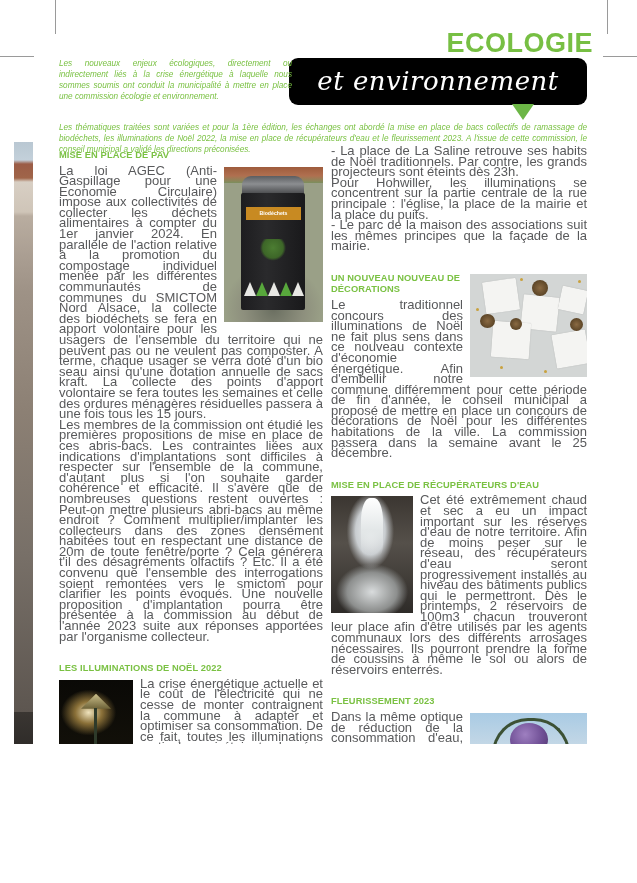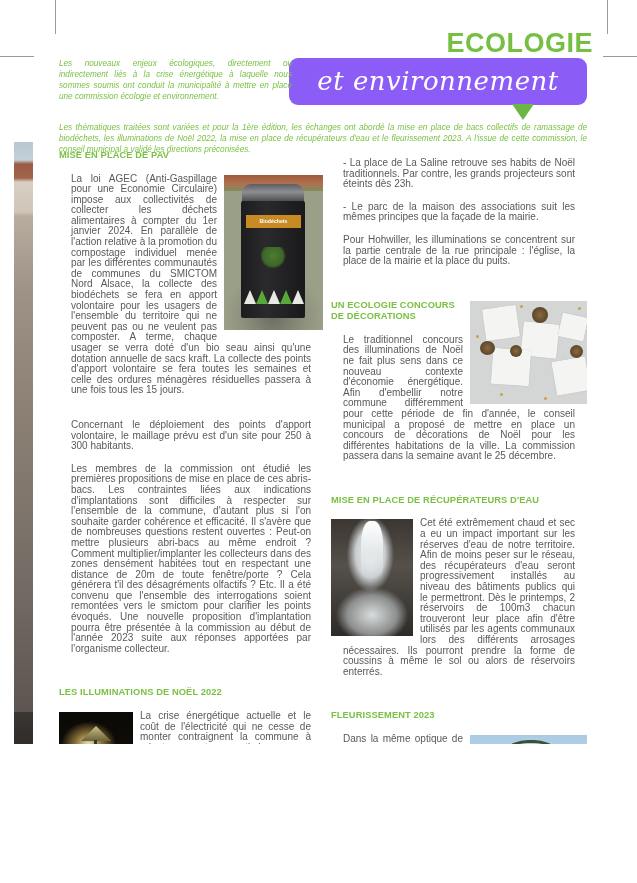--- a/index.html
+++ b/index.html
@@ -63,21 +63,21 @@
     color: #77bf43;
     line-height: 1;
     font-family: "Liberation Sans", sans-serif;
   }
   .bubble {
     position: absolute;
     left: 289px;
     top: 58px;
     width: 298px;
     height: 47px;
-    background: #8b5cf6;
+    background: #000000;
     border-radius: 9px;
   }
   .bubble-text {
     position: absolute;
     left: 0; top: 0;
     width: 100%; height: 100%;
     display: flex;
     align-items: center;
     justify-content: center;
     color: #ffffff;
@@ -117,23 +117,23 @@
 
   h2.sec {
     color: #7ac143;
     font-size: 9.3px;
     font-weight: bold;
     line-height: 11.5px;
     margin: 4px 0 4px 0;
     letter-spacing: 0.1px;
   }
   p.body {
-    margin: 12px;
+    margin: 0;
     color: #58595b;
-    font-size: 10px;
+    font-size: 13px;
     line-height: 10.6px;
     text-align: justify;
     font-family: "Liberation Sans", sans-serif;
   }
   p.body + p.body { margin-top: 0; }
   .spacer-md { height: 17px; }
 
   
   .ph { background: #b9b9b9; background-size: cover; }
   .ph-right { float: right; margin: 1px 0 3px 7px; }
@@ -359,21 +359,20 @@
           <i class="w" style="left:0px;"></i>
           <i style="left:12px;"></i>
           <i class="w" style="left:24px;"></i>
           <i style="left:36px;"></i>
           <i class="w" style="left:48px;"></i>
         </div>
       </div>
       <p class="body">La loi AGEC (Anti-Gaspillage pour une Economie Circulaire) impose aux collectivités de collecter les déchets alimentaires à compter du 1er janvier 2024. En parallèle de l'action relative à la promotion du compostage individuel menée par les différentes communautés de communes du SMICTOM Nord Alsace, la collecte des biodéchets se fera en apport volontaire pour les usagers de l'ensemble du territoire qui ne peuvent pas ou ne veulent pas composter. A terme, chaque usager se verra doté d'un bio seau ainsi qu'une dotation annuelle de sacs kraft. La collecte des points d'apport volontaire se fera toutes les semaines et celle des ordures ménagères résiduelles passera à une fois tous les 15 jours.</p>
     </div>
 
-    <p class="body">Concernant le déploiement des points d'apport volontaire, le maillage prévu est d'un site pour 250 à 300 habitants.</p>
     <p class="body">Les membres de la commission ont étudié les premières propositions de mise en place de ces abris-bacs. Les contraintes liées aux indications d'implantations sont difficiles à respecter sur l'ensemble de la commune, d'autant plus si l'on souhaite garder cohérence et efficacité. Il s'avère que de nombreuses questions restent ouvertes : Peut-on mettre plusieurs abri-bacs au même endroit ? Comment multiplier/implanter les collecteurs dans des zones densément habitées tout en respectant une distance de 20m de toute fenêtre/porte ? Cela générera t'il des désagréments olfactifs ? Etc. Il a été convenu que l'ensemble des interrogations soient remontées vers le smictom pour clarifier les points évoqués. Une nouvelle proposition d'implantation pourra être présentée à la commission au début de l'année 2023 suite aux réponses apportées par l'organisme collecteur.</p>
 
     <div class="spacer-md"></div>
 
     <h2 class="sec">LES ILLUMINATIONS DE NOËL 2022</h2>
 
     <div class="clearfix">
       <div class="ph ph-left photo-night">
         <div class="lamp"></div>
         <div class="pole"></div>
@@ -382,43 +381,43 @@
       </div>
       <p class="body">La crise énergétique actuelle et le coût de l'électricité qui ne cesse de monter contraignent la commune à adapter et optimiser sa consommation. De ce fait, toutes les illuminations verticales qui étaient adossées aux lampadaires de l'éclairage public ne sont  pas installées. Elles sont remplacées par des cadeaux et branches de bouleaux qui ornent désormais les mâts.</p>
       <p class="body">Les illuminations sont concentrées en 4 points principaux à Soultz-sous-Forêts :</p>
     </div>
 
   </div>
 
   <div class="col col-right">
 
     <p class="body">- La place de La Saline retrouve ses habits de Noël traditionnels. Par contre, les grands projecteurs sont éteints dès 23h.</p>
+    <p class="body">Pour Hohwiller, les illuminations se concentrent sur la partie centrale de la rue principale : l'église, la place de la mairie et la place du puits.</p>
     <p class="body">- Le parc de la maison des associations suit les mêmes principes que la façade de la mairie.</p>
-    <p class="body">Pour Hohwiller, les illuminations se concentrent sur la partie centrale de la rue principale : l'église, la place de la mairie et la place du puits.</p>
 
     <div class="spacer-md"></div>
 
     <div class="clearfix">
       <div class="ph ph-right photo-gifts">
         <div class="g" style="left:14px;  top:6px;  width:34px; height:32px; transform:rotate(-8deg);"></div>
         <div class="g" style="left:52px;  top:22px; width:36px; height:34px; transform:rotate(6deg);"></div>
         <div class="g" style="left:22px;  top:48px; width:38px; height:36px; transform:rotate(4deg);"></div>
         <div class="g" style="left:84px;  top:58px; width:34px; height:34px; transform:rotate(-10deg);"></div>
         <div class="g" style="left:90px;  top:14px; width:26px; height:24px; transform:rotate(12deg);"></div>
         <div class="cone" style="left:62px; top:6px;  width:16px; height:16px;"></div>
         <div class="cone" style="left:40px; top:44px; width:12px; height:12px;"></div>
         <div class="cone" style="left:10px; top:40px; width:15px; height:14px;"></div>
         <div class="cone" style="left:100px;top:44px; width:13px; height:13px;"></div>
         <div class="dot" style="left:6px;  top:34px;"></div>
         <div class="dot" style="left:50px; top:4px;"></div>
         <div class="dot" style="left:30px; top:92px;"></div>
         <div class="dot" style="left:74px; top:96px;"></div>
         <div class="dot" style="left:108px;top:6px;"></div>
       </div>
-      <h2 class="sec">UN ECOLOGIE CONCOURS DE DÉCORATIONS</h2>
+      <h2 class="sec">UN NOUVEAU NOUVEAU DE DÉCORATIONS</h2>
       <p class="body">Le traditionnel concours des illuminations de Noël ne fait plus sens dans ce nouveau contexte d'économie énergétique. Afin d'embellir notre commune différemment pour cette période de fin d'année, le conseil municipal a proposé de mettre en place un concours de décorations de Noël pour les différentes habitations de la ville. La commission passera dans la semaine avant le 25 décembre.</p>
     </div>
 
     <div class="spacer-md"></div>
 
     <h2 class="sec">MISE EN PLACE DE RÉCUPÉRATEURS D'EAU</h2>
     <div class="clearfix">
       <div class="ph ph-left photo-water">
         <div class="jet"></div>
       </div>

